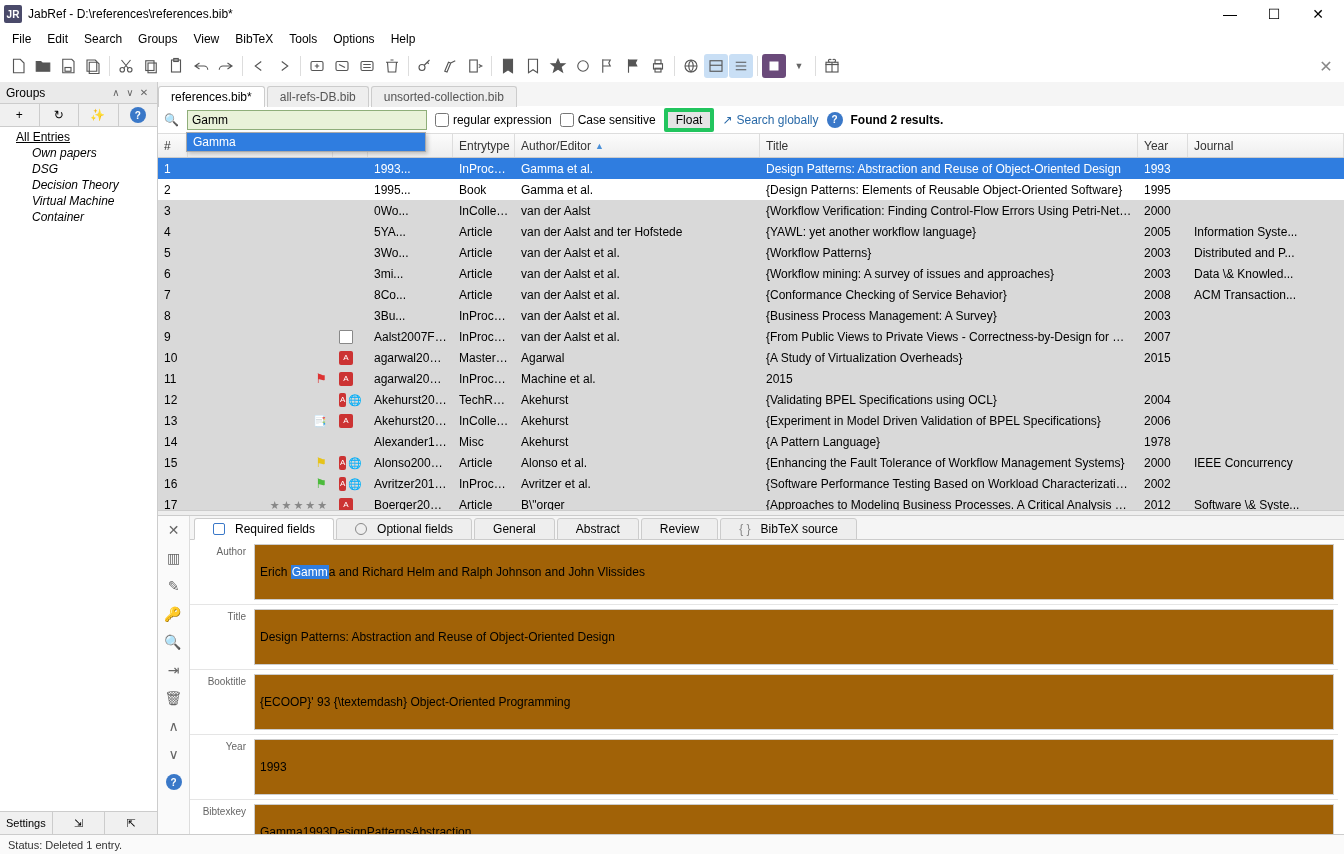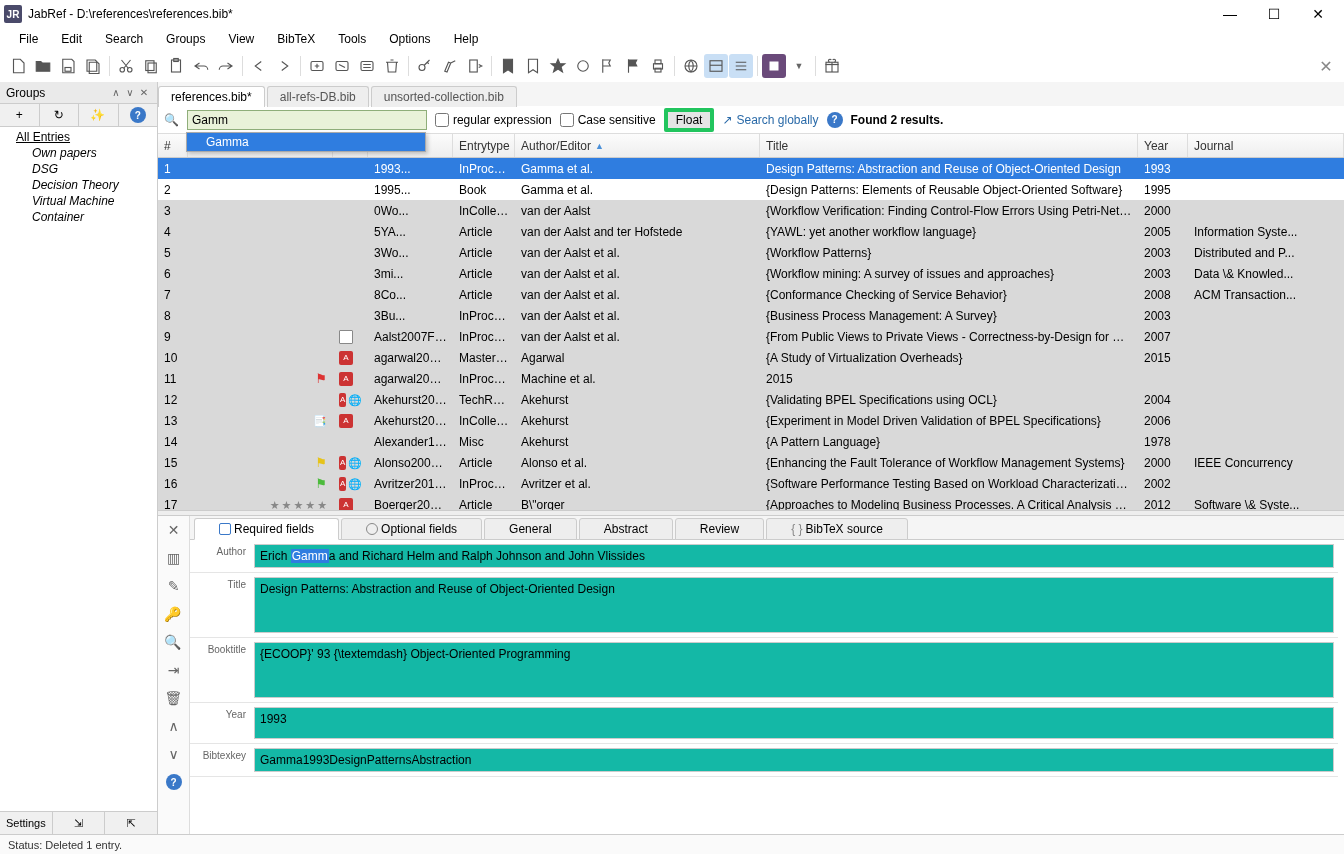--- a/index.html
+++ b/index.html
@@ -4,21 +4,21 @@
 <style>
 * { box-sizing: border-box; margin: 0; padding: 0; font-family: "Segoe UI", Tahoma, sans-serif; font-size: 12px; }
 body { background: #fff; width: 1344px; height: 854px; display: flex; flex-direction: column; overflow: hidden; }
 
 .title-bar { height: 28px; display: flex; align-items: center; padding: 0 4px; background: #fff; }
 .title-bar .logo { width: 18px; height: 18px; background: #4a4a6a; color:#fff; font-weight:bold; font-size:10px; display:flex; align-items:center; justify-content:center; border-radius:2px; margin-right:6px;}
 .title-bar .title { flex: 1; }
 .title-bar .win-btn { width: 44px; height: 28px; display:flex; align-items:center; justify-content:center; font-size:14px; }
 
 .menu-bar { height: 22px; display: flex; align-items: center; padding: 0 6px; gap: 4px; background:#fff; }
-.menu-bar span { padding: 2px 6px; cursor: default; margin-left: 7px; }
+.menu-bar span { padding: 2px 6px; cursor: default; }
 
 .toolbar { height: 32px; display:flex; align-items:center; padding: 0 6px; background:#fff; gap:1px; }
 .toolbar .tb-icon { width:24px; height:24px; display:flex; align-items:center; justify-content:center; color:#444; border-radius:3px; }
 .toolbar .tb-icon svg { width:18px; height:18px; stroke:#555; fill:none; stroke-width:1.5; }
 .toolbar .sep { width:1px; height:20px; background:#ddd; margin:0 3px; }
 .toolbar .tb-close { margin-left:auto; color:#888; font-size:16px; width:24px; text-align:center; }
 .tb-icon.toggle-on { background:#c9dff5; }
 
 .main { flex:1; display:flex; min-height:0; }
 
@@ -46,21 +46,21 @@
 .search-icon { color:#888; }
 .search-input { width:240px; height:20px; border:1px solid #8fae7a; background:#e9f2d9; padding:0 4px; outline:none; }
 .search-opt { display:flex; align-items:center; gap:4px; }
 .search-opt input { width:14px; height:14px; }
 .float-btn { padding:1px 8px; border:4px solid #22c55e; background:#e5e5e5; border-radius:2px;}
 .glob-link { color:#2a6aa8; display:flex; align-items:center; gap:4px;}
 .results { font-weight:bold; }
 .help-q { width:16px; height:16px; border-radius:50%; background:#3a78c8; color:#fff; display:flex; align-items:center; justify-content:center; font-size:10px; font-weight:bold;}
 
 .autocomplete { position:absolute; left:28px; top:26px; width:240px; background:#fff; border:1px solid #aaa; z-index:10; box-shadow:2px 2px 4px rgba(0,0,0,.2);}
-.autocomplete .opt { padding:2px 19px; background:#2f7de0; color:#fff; }
+.autocomplete .opt { padding:2px 6px; background:#2f7de0; color:#fff; }
 
 .table-wrap { flex:1; overflow:hidden; display:flex; flex-direction:column; min-height:0; position:relative;}
 .table-header { display:flex; height:24px; background:linear-gradient(#fcfcfc,#eee); border-bottom:1px solid #ccc; }
 .table-header .col { border-right:1px solid #ddd; padding:4px 6px; color:#333; display:flex; align-items:center; gap:4px; overflow:hidden; white-space:nowrap;}
 .col-num{width:30px;} .col-flags{width:145px;} .col-icons{width:35px} .col-key{width:85px;} .col-type{width:62px;text-align:right;} .col-auth{width:245px;} .col-title{width:378px;} .col-year{width:50px;} .col-journal{flex:1;}
 .sort-arrow{ font-size:9px; color:#4a90d9; }
 
 .table-body { flex:1; overflow-y:scroll; background:#d9d9d9; }
 .row { display:flex; height:21px; align-items:center; background:#d9d9d9; }
 .row.sel { background:#2f7de0; color:#fff; }
@@ -80,29 +80,29 @@
 .ex-ico::before{content:"📑";font-size:11px;}
 .star::before{content:"★"; color:#888; font-size:11px;}
 
 .editor-divider{height:6px;background:#eee; border-top:1px solid #ccc; border-bottom:1px solid #ccc; cursor:row-resize;}
 
 .editor { height:318px; display:flex; }
 .editor-left { width:32px; display:flex; flex-direction:column; align-items:center; padding-top:4px; gap:8px; border-right:1px solid #ddd; background:#fafafa;}
 .editor-left .lbtn{ width:20px; height:20px; color:#666; display:flex; align-items:center; justify-content:center; font-size:14px;}
 .editor-main { flex:1; display:flex; flex-direction:column; }
 .editor-tabs { height:24px; display:flex; align-items:flex-end; border-bottom:1px solid #ccc; padding-left:4px; gap:2px; background:#f5f5f5;}
-.editor-tab { padding:3px 24px; border:1px solid #ccc; background:#fff; border-bottom:1px solid #fff; position:relative; top:1px; border-radius:3px 3px 0 0; display:flex; align-items:center; gap:3px;}
+.editor-tab { padding:3px 18px; border:1px solid #ccc; background:#fff; border-bottom:1px solid #fff; position:relative; top:1px; border-radius:3px 3px 0 0; display:flex; align-items:center; gap:10px;}
 .editor-tab:not(.active){ background:#eee; border-bottom:1px solid #ccc; }
 .et-icon{ width:12px;height:12px;border:1.5px solid #3a78c8;border-radius:2px;}
 .et-icon.opt{ border-color:#888; border-radius:6px;}
 .editor-fields { flex:1; overflow-y:auto; padding:0 6px 0 0;}
 .field-row { display:flex; border-bottom:1px solid #e5e5e5;}
 .field-label { width:60px; padding:6px 4px; text-align:right; color:#666; font-size:10px;}
 .field-input { flex:1; padding:4px; }
-.field-input .inp { width:100%; min-height:20px; border:1px solid #ccc; padding:4px 5px; background:#14b8a6; resize:none; font-family:inherit; font-size:12px;}
+.field-input .inp { width:100%; min-height:20px; border:1px solid #ccc; padding:20px 5px; background:#a16207; resize:none; font-family:inherit; font-size:12px;}
 .hl { background:#2f7de0; color:#fff; padding:0 1px;}
 
 .status { height:20px; border-top:1px solid #ccc; padding:2px 8px; background:#fafafa; color:#333; font-size:11px; display:flex; align-items:center;}
 </style>
 </head>
 <body>
 
 <div class="title-bar">
   <div class="logo">JR</div>
   <div class="title">JabRef - D:\references\references.bib*</div>

